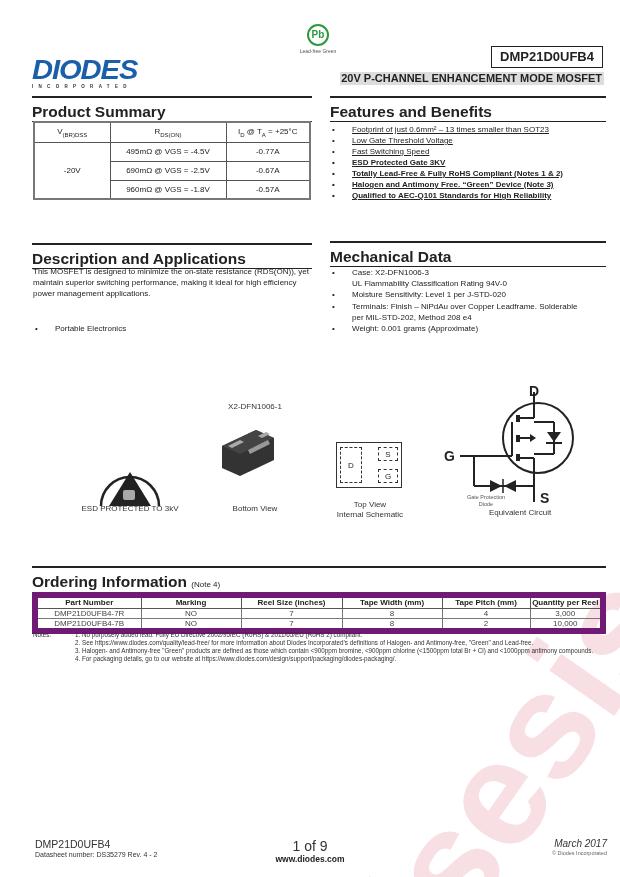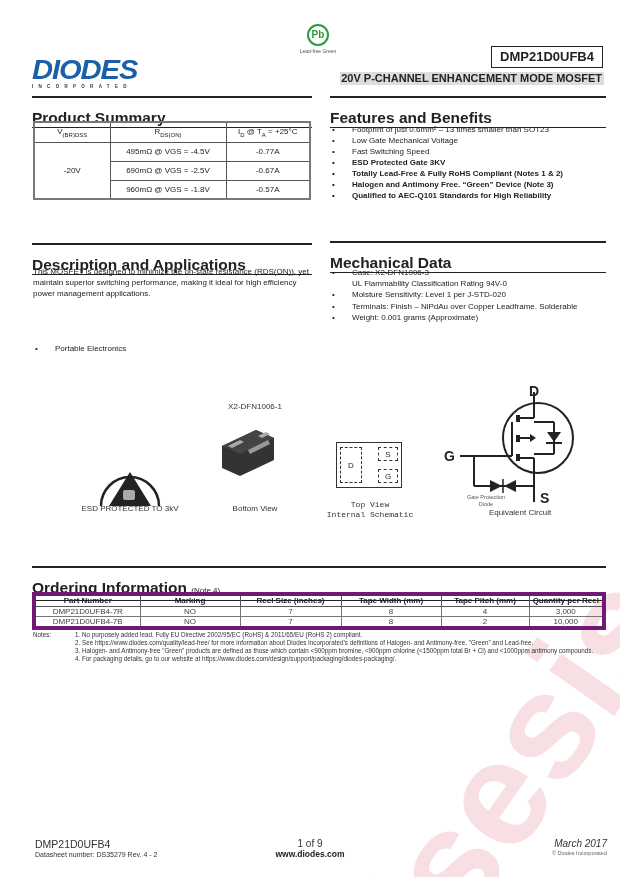--- a/index.html
+++ b/index.html
@@ -11,56 +11,56 @@
   .logo { left: 32px; top: 38px; width: 115px; margin-top: 20px; }
   .logo-word { font-family: "Liberation Sans", sans-serif; font-weight: bold; font-size: 27px; color: #1b5fa8; letter-spacing: -1px; line-height: 24px; font-style: italic; transform: scaleX(1.08); transform-origin: left; }
   .logo-sub { font-size: 4.5px; letter-spacing: 5.3px; color: #333; margin-top: 2px; font-weight: bold; }
   .pb { left: 278px; top: 24px; width: 80px; text-align: center; }
   .pb-circle { width: 22px; height: 22px; border: 2.5px solid #2c9a3c; border-radius: 50%; margin: 0 auto; font-size: 10px; font-weight: bold; color: #2c9a3c; line-height: 17px; text-align: center; }
   .pb-label { font-size: 5px; color: #555; margin-top: 2px; }
   .partbox { left: 491px; top: 46px; width: 112px; height: 22px; border: 1px solid #222; font-size: 13px; font-weight: bold; text-align: center; line-height: 20px; }
   .subtitle { left: 340px; top: 72px; width: 264px; text-align: right; font-size: 11px; font-weight: bold; background: #ddd; line-height: 13px; padding-right: 2px; }
 
   
-  .sec { border-top: 2px solid #222; border-bottom: 1.5px solid #222; font-weight: bold; font-size: 15.5px; line-height: 19px; padding-top: 10px; }
+  .sec { border-top: 2px solid #222; border-bottom: 1.5px solid #222; font-weight: bold; font-size: 15.5px; line-height: 19px; padding-top: 4px; }
   .sec small { font-size: 8px; font-weight: normal; }
 
   
   table { border-collapse: collapse; }
   .ps { left: 33px; top: 121px; width: 278px; font-size: 8px; }
   .ps td, .ps th { border: 1px solid #555; text-align: center; height: 19px; font-weight: normal; }
   .ps { border: 2px solid #777; }
   .ps th { height: 20px; }
 
   .feat-list, .mech-list { font-size: 8px; line-height: 11px; list-style: none; }
   .feat-list li, .mech-list li { position: relative; padding-left: 22px; }
   .feat-list li::before, .mech-list li::before { content: "•"; position: absolute; left: 2px; top: 0; }
   .feat-list li.b { font-weight: bold; }
   .mech-list li.cont::before { content: ""; }
 
   .desc { left: 33px; top: 266px; width: 278px; font-size: 8px; line-height: 11px; }
-  .app-item { left: 33px; top: 323px; font-size: 8px; margin-top: 20px; }
+  .app-item { left: 33px; top: 323px; font-size: 8px; }
 
   .fig-label { font-size: 8px; color: #333; text-align: center; }
 
   
-  .ord { left: 32px; top: 592px; width: 574px; font-size: 8px; border: 4px solid #701a75; }
+  .ord { left: 32px; top: 592px; width: 574px; font-size: 8px; border: 6px solid #701a75; }
   .ord th { font-weight: bold; border: 1px solid #555; height: 10px; line-height: 10px; }
   .ord td { border: 1px solid #777; text-align: center; height: 9px; line-height: 9px; color: #444; }
 
   .notes { left: 33px; top: 631px; width: 575px; font-size: 6.3px; line-height: 8px; color: #333; }
   .notes-label { position: absolute; left: 0; top: 0; }
   .notes ol { list-style: none; margin-left: 42px; }
   .notes li { padding-left: 7px; text-indent: -7px; }
 
   .foot-left { left: 35px; top: 838px; }
   .foot-part { font-size: 10.5px; color: #333; }
   .foot-ds { font-size: 7px; color: #333; margin-top: 1px; }
   .foot-mid { left: 260px; top: 838px; width: 100px; text-align: center; }
-  .foot-page { font-size: 10px; color: #333; }
+  .foot-page { font-size: 14px; color: #333; }
   .foot-url { font-size: 8.5px; font-weight: bold; }
   .foot-right { left: 480px; top: 838px; width: 127px; text-align: right; }
   .foot-date { font-size: 10px; color: #333; font-style: italic; }
   .foot-copy { font-size: 5.5px; color: #666; margin-top: 1px; }
 
   .watermark { position: absolute; left: 0; top: 0; width: 620px; height: 877px; pointer-events: none; }
 </style>
 </head>
 <body>
 
@@ -99,42 +99,43 @@
     <td>-0.67A</td>
   </tr>
   <tr>
     <td>960mΩ @ VGS = -1.8V</td>
     <td>-0.57A</td>
   </tr>
 </tbody>
   </table>
 
 <div class="abs sec" style="left:330px; top:96px; width:276px;">Features and Benefits</div>
-<ul class="abs feat-list" style="left:330px; top:124px; width:280px;">
+<ul class="abs feat-list" style="left:330px; top:124px; width:280px;text-decoration:underline;">
   <li>Footprint of just 0.6mm² – 13 times smaller than SOT23</li>
-  <li>Low Gate Mechanical Voltage</li>
+  <li>Low Gate Threshold Voltage</li>
   <li>Fast Switching Speed</li>
   <li class="b">ESD Protected Gate 3KV</li>
   <li class="b">Totally Lead-Free &amp; Fully RoHS Compliant (Notes 1 &amp; 2)</li>
   <li class="b">Halogen and Antimony Free. “Green” Device (Note 3)</li>
   <li class="b">Qualified to AEC-Q101 Standards for High Reliability</li>
 </ul>
 
 <div class="abs sec" style="left:32px; top:243px; width:280px;">Description and Applications</div>
 <div class="abs desc">This MOSFET is designed to minimize the on-state resistance (RDS(ON)), yet maintain superior switching performance, making it ideal for high efficiency power management applications.</div>
 <ul class="abs feat-list app-item" style="width:200px;">
   <li>Portable Electronics</li>
 </ul>
 
 <div class="abs sec" style="left:330px; top:241px; width:276px;">Mechanical Data</div>
 <ul class="abs mech-list" style="left:330px; top:267px; width:285px; line-height:11.2px;">
   <li>Case: X2-DFN1006-3</li>
   <li class="cont">UL Flammability Classification Rating 94V-0</li>
   <li>Moisture Sensitivity: Level 1 per J-STD-020</li>
   <li>Terminals: Finish – NiPdAu over Copper Leadframe. Solderable</li>
+  <li class="cont">per MIL-STD-202, Method 208 e4</li>
   <li>Weight: 0.001 grams (Approximate)</li>
 </ul>
 
 <svg class="abs" style="left:95px; top:460px;" width="70" height="48" viewBox="0 0 70 48">
   <path d="M6 46 A29 29 0 0 1 64 46" fill="none" stroke="#222" stroke-width="2.5"></path>
   <polygon points="35,12 14,46 56,46" fill="#222"></polygon>
   <rect x="28" y="30" width="12" height="10" fill="#aaa" rx="2"></rect>
 </svg>
 <div class="abs fig-label" style="left:60px; top:504px; width:140px;">ESD PROTECTED TO 3kV</div>
 
@@ -146,21 +147,21 @@
   <polygon points="40,8 48,4 52,6 44,10" fill="#aaa"></polygon>
   <polygon points="30,22 50,12 52,16 32,26" fill="#999"></polygon>
 </svg>
 <div class="abs fig-label" style="left:222px; top:504px; width:66px;">Bottom View</div>
 
 <div class="abs" style="left:336px; top:442px; width:66px; height:46px; border:1.5px solid #333;">
   <div class="abs" style="left:3px; top:4px; width:22px; height:36px; border:1px dashed #333; font-size:8px; text-align:center; line-height:36px;">D</div>
   <div class="abs" style="left:41px; top:4px; width:20px; height:14px; border:1px dashed #333; font-size:8px; text-align:center; line-height:13px;">S</div>
   <div class="abs" style="left:41px; top:26px; width:20px; height:14px; border:1px dashed #333; font-size:8px; text-align:center; line-height:13px;">G</div>
 </div>
-<div class="abs fig-label" style="left:320px; top:500px; width:100px; line-height:10px;font-family:Liberation Mono, monospace;">
+<div class="abs fig-label" style="left:320px; top:500px; width:100px; line-height:10px;">
   <div>Top View</div>
   <div>Internal Schematic</div>
 </div>
 
 <svg class="abs" style="left:440px; top:382px;" width="150" height="130" viewBox="0 0 150 130">
   <circle cx="98" cy="56" r="35" fill="none" stroke="#222" stroke-width="2"></circle>
   <line x1="94" y1="10" x2="94" y2="36" stroke="#222" stroke-width="2"></line>
   <line x1="94" y1="36" x2="80" y2="36" stroke="#222" stroke-width="2"></line>
   <line x1="94" y1="76" x2="94" y2="120" stroke="#222" stroke-width="2"></line>
   <line x1="94" y1="76" x2="80" y2="76" stroke="#222" stroke-width="2"></line>

